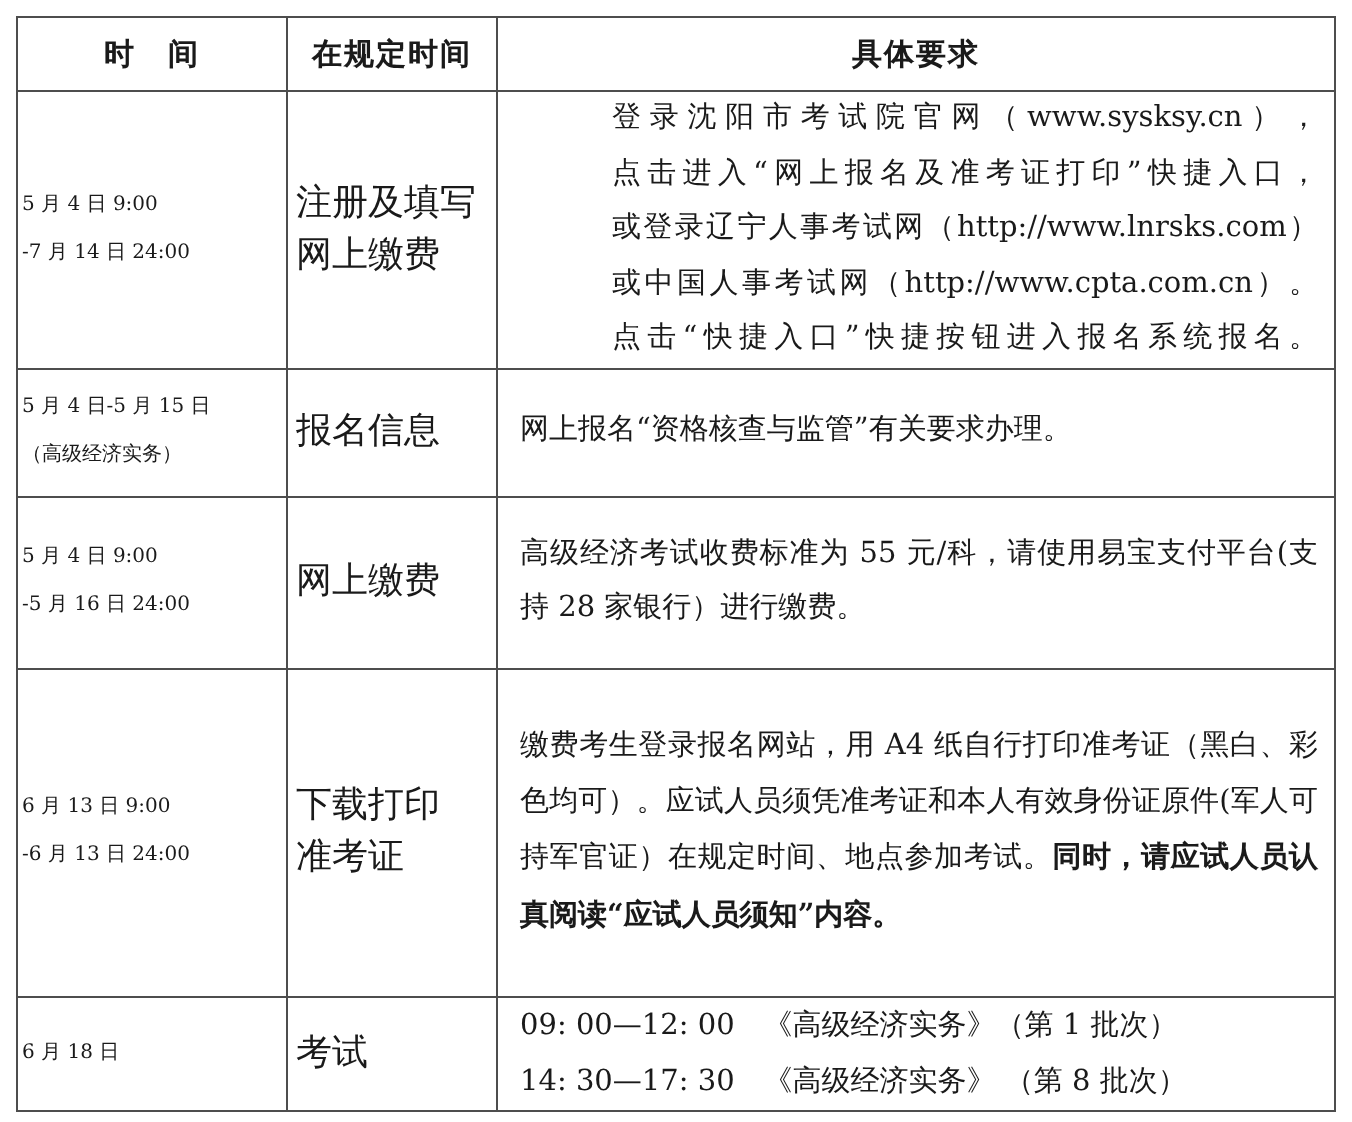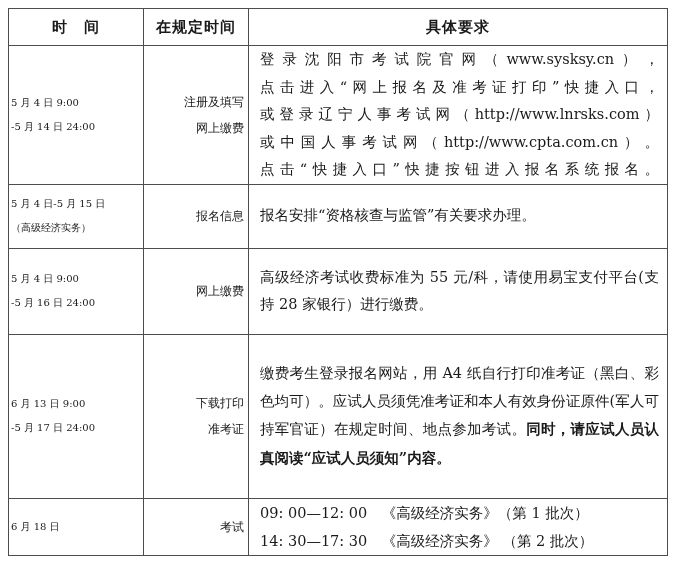--- a/index.html
+++ b/index.html
@@ -38,36 +38,37 @@
     text-align: center;
     letter-spacing: 1px;
   }
   td.time-cell {
     font-size: 10px;
     text-align: left;
     line-height: 24px;
     padding: 0 2px;
   }
   td.arr-cell {
-    font-size: 12px;
-    text-align: right;
+    font-size: 18px;
+    text-align: left;
     line-height: 26px;
     padding: 0 4px;
   }
   td.req-cell {
     font-size: 14.5px;
     text-align: left;
     padding: 0 8px 0 11px;
     line-height: 27px;
   }
   .jline {
     text-align: justify;
     text-align-last: justify;
     line-height: 27.5px;
     white-space: normal;
+    margin-left: 46px;
   }
   .para {
     text-align: justify;
     line-height: 27.5px;
   }
   .bold { font-weight: bold; }
   .exam-line { line-height: 28px; white-space: pre; }
 </style>
 </head>
 <body>
@@ -83,21 +84,21 @@
     <tbody>
         <tr class="r-head">
       <th class="head-cell">时　间</th>
       <th class="head-cell">在规定时间</th>
       <th class="head-cell">具体要求</th>
     </tr>
 
     <tr class="r-1">
       <td class="time-cell">
         <div>5 月 4 日 9:00</div>
-        <div>-5 月 14 日 24:00</div>
+        <div>-7 月 14 日 24:00</div>
       </td>
       <td class="arr-cell">
         <div>注册及填写</div>
         <div>网上缴费</div>
       </td>
       <td class="req-cell">
         <div class="jline">登录沈阳市考试院官网（www.sysksy.cn），</div>
         <div class="jline">点击进入“网上报名及准考证打印”快捷入口，</div>
         <div class="jline">或登录辽宁人事考试网（http://www.lnrsks.com）</div>
         <div class="jline">或中国人事考试网（http://www.cpta.com.cn）。</div>
@@ -107,58 +108,58 @@
 
     <tr class="r-2">
       <td class="time-cell">
         <div>5 月 4 日-5 月 15 日</div>
         <div>（高级经济实务）</div>
       </td>
       <td class="arr-cell">
         <div>报名信息</div>
       </td>
       <td class="req-cell">
-        <div class="para">报名安排“资格核查与监管”有关要求办理。</div>
+        <div class="para">网上报名“资格核查与监管”有关要求办理。</div>
       </td>
     </tr>
 
     <tr class="r-3">
       <td class="time-cell">
         <div>5 月 4 日 9:00</div>
         <div>-5 月 16 日 24:00</div>
       </td>
       <td class="arr-cell">
         <div>网上缴费</div>
       </td>
       <td class="req-cell">
         <div class="para">高级经济考试收费标准为 55 元/科，请使用易宝支付平台(支持 28 家银行）进行缴费。</div>
       </td>
     </tr>
 
     <tr class="r-4">
       <td class="time-cell">
         <div>6 月 13 日 9:00</div>
-        <div>-5 月 17 日 24:00</div>
+        <div>-6 月 13 日 24:00</div>
       </td>
       <td class="arr-cell">
         <div>下载打印</div>
         <div>准考证</div>
       </td>
       <td class="req-cell">
         <div class="para"><span>缴费考生登录报名网站，用 A4 纸自行打印准考证（黑白、彩色均可）。应试人员须凭准考证和本人有效身份证原件(军人可持军官证）在规定时间、地点参加考试。</span><span class="bold">同时，请应试人员认真阅读“应试人员须知”内容。</span></div>
       </td>
     </tr>
 
     <tr class="r-5">
       <td class="time-cell">
         <div>6 月 18 日</div>
       </td>
       <td class="arr-cell">
         <div>考试</div>
       </td>
       <td class="req-cell">
         <div class="exam-line">09: 00—12: 00　《高级经济实务》（第 1 批次）</div>
-        <div class="exam-line">14: 30—17: 30　《高级经济实务》 （第 2 批次）</div>
+        <div class="exam-line">14: 30—17: 30　《高级经济实务》 （第 8 批次）</div>
       </td>
     </tr>
   </tbody>
     </table>
 </div>
 
 </body></html>

